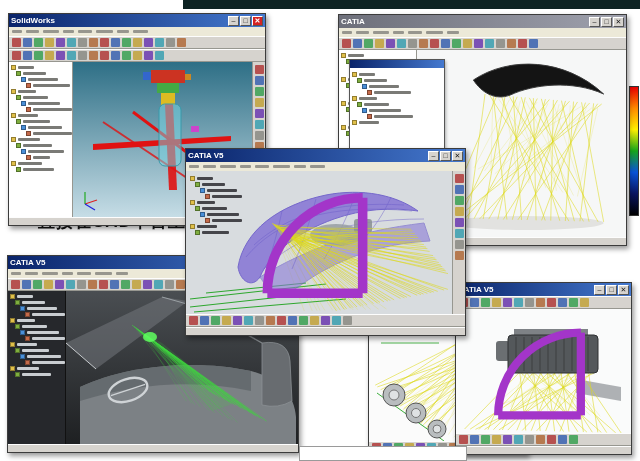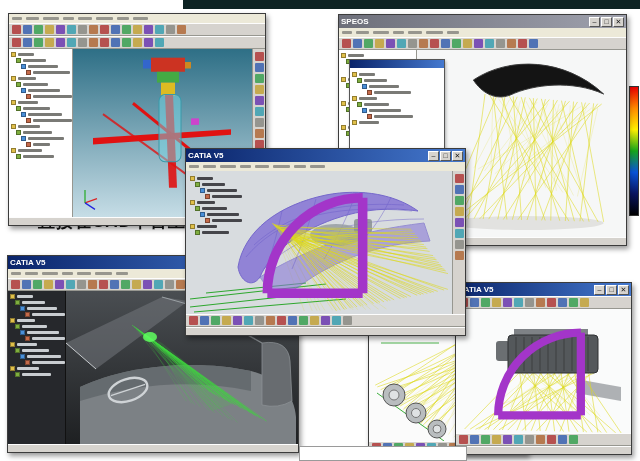--- a/index.html
+++ b/index.html
@@ -62,21 +62,21 @@
 </head>
 <body>
 
 <div class="slide">
 
   <div class="topbar" style="background: rgb(14, 35, 35);"></div>
   <div class="spectrum" style="background: linear-gradient(rgb(232, 0, 0), rgb(255, 138, 0), rgb(255, 240, 0), rgb(22, 166, 28), rgb(10, 83, 216), rgb(10, 21, 96), rgb(0, 0, 0));"></div>
 
   <div class="window" style="left:338px;top:14px;width:289px;height:232px;z-index:2">
     <div class="titlebar inactive">
-      <span class="ttl">SPEOS</span>
+      <span class="ttl">CATIA</span>
       <span class="winbtns">
         <span class="wbtn">–</span>
         <span class="wbtn">□</span>
         <span class="wbtn">✕</span>
       </span>
     </div>
     <div class="menubar">
         <span class="menu-chip" style="width: 10px;"></span>
         <span class="menu-chip" style="width: 13px;"></span>
         <span class="menu-chip" style="width: 16px;"></span>
@@ -272,20 +272,28 @@
           </div>
           <div class="tree-row" style="padding-left: 2px;">
             <span class="tree-bullet" style="background: rgb(224, 192, 74);"></span>
             <span class="tree-label" style="width: 20px;"></span>
           </div>
         </div>
     </div>
   </div>
 
   <div class="window" style="left:8px;top:13px;width:258px;height:213px;z-index:3">
+    <div class="titlebar">
+      <span class="ttl">SolidWorks</span>
+      <span class="winbtns">
+        <span class="wbtn">–</span>
+        <span class="wbtn">□</span>
+        <span class="wbtn red">✕</span>
+      </span>
+    </div>
     <div class="menubar">
         <span class="menu-chip" style="width: 10px;"></span>
         <span class="menu-chip" style="width: 13px;"></span>
         <span class="menu-chip" style="width: 16px;"></span>
         <span class="menu-chip" style="width: 11px;"></span>
         <span class="menu-chip" style="width: 14px;"></span>
         <span class="menu-chip" style="width: 17px;"></span>
         <span class="menu-chip" style="width: 12px;"></span>
         <span class="menu-chip" style="width: 15px;"></span>
       </div>

